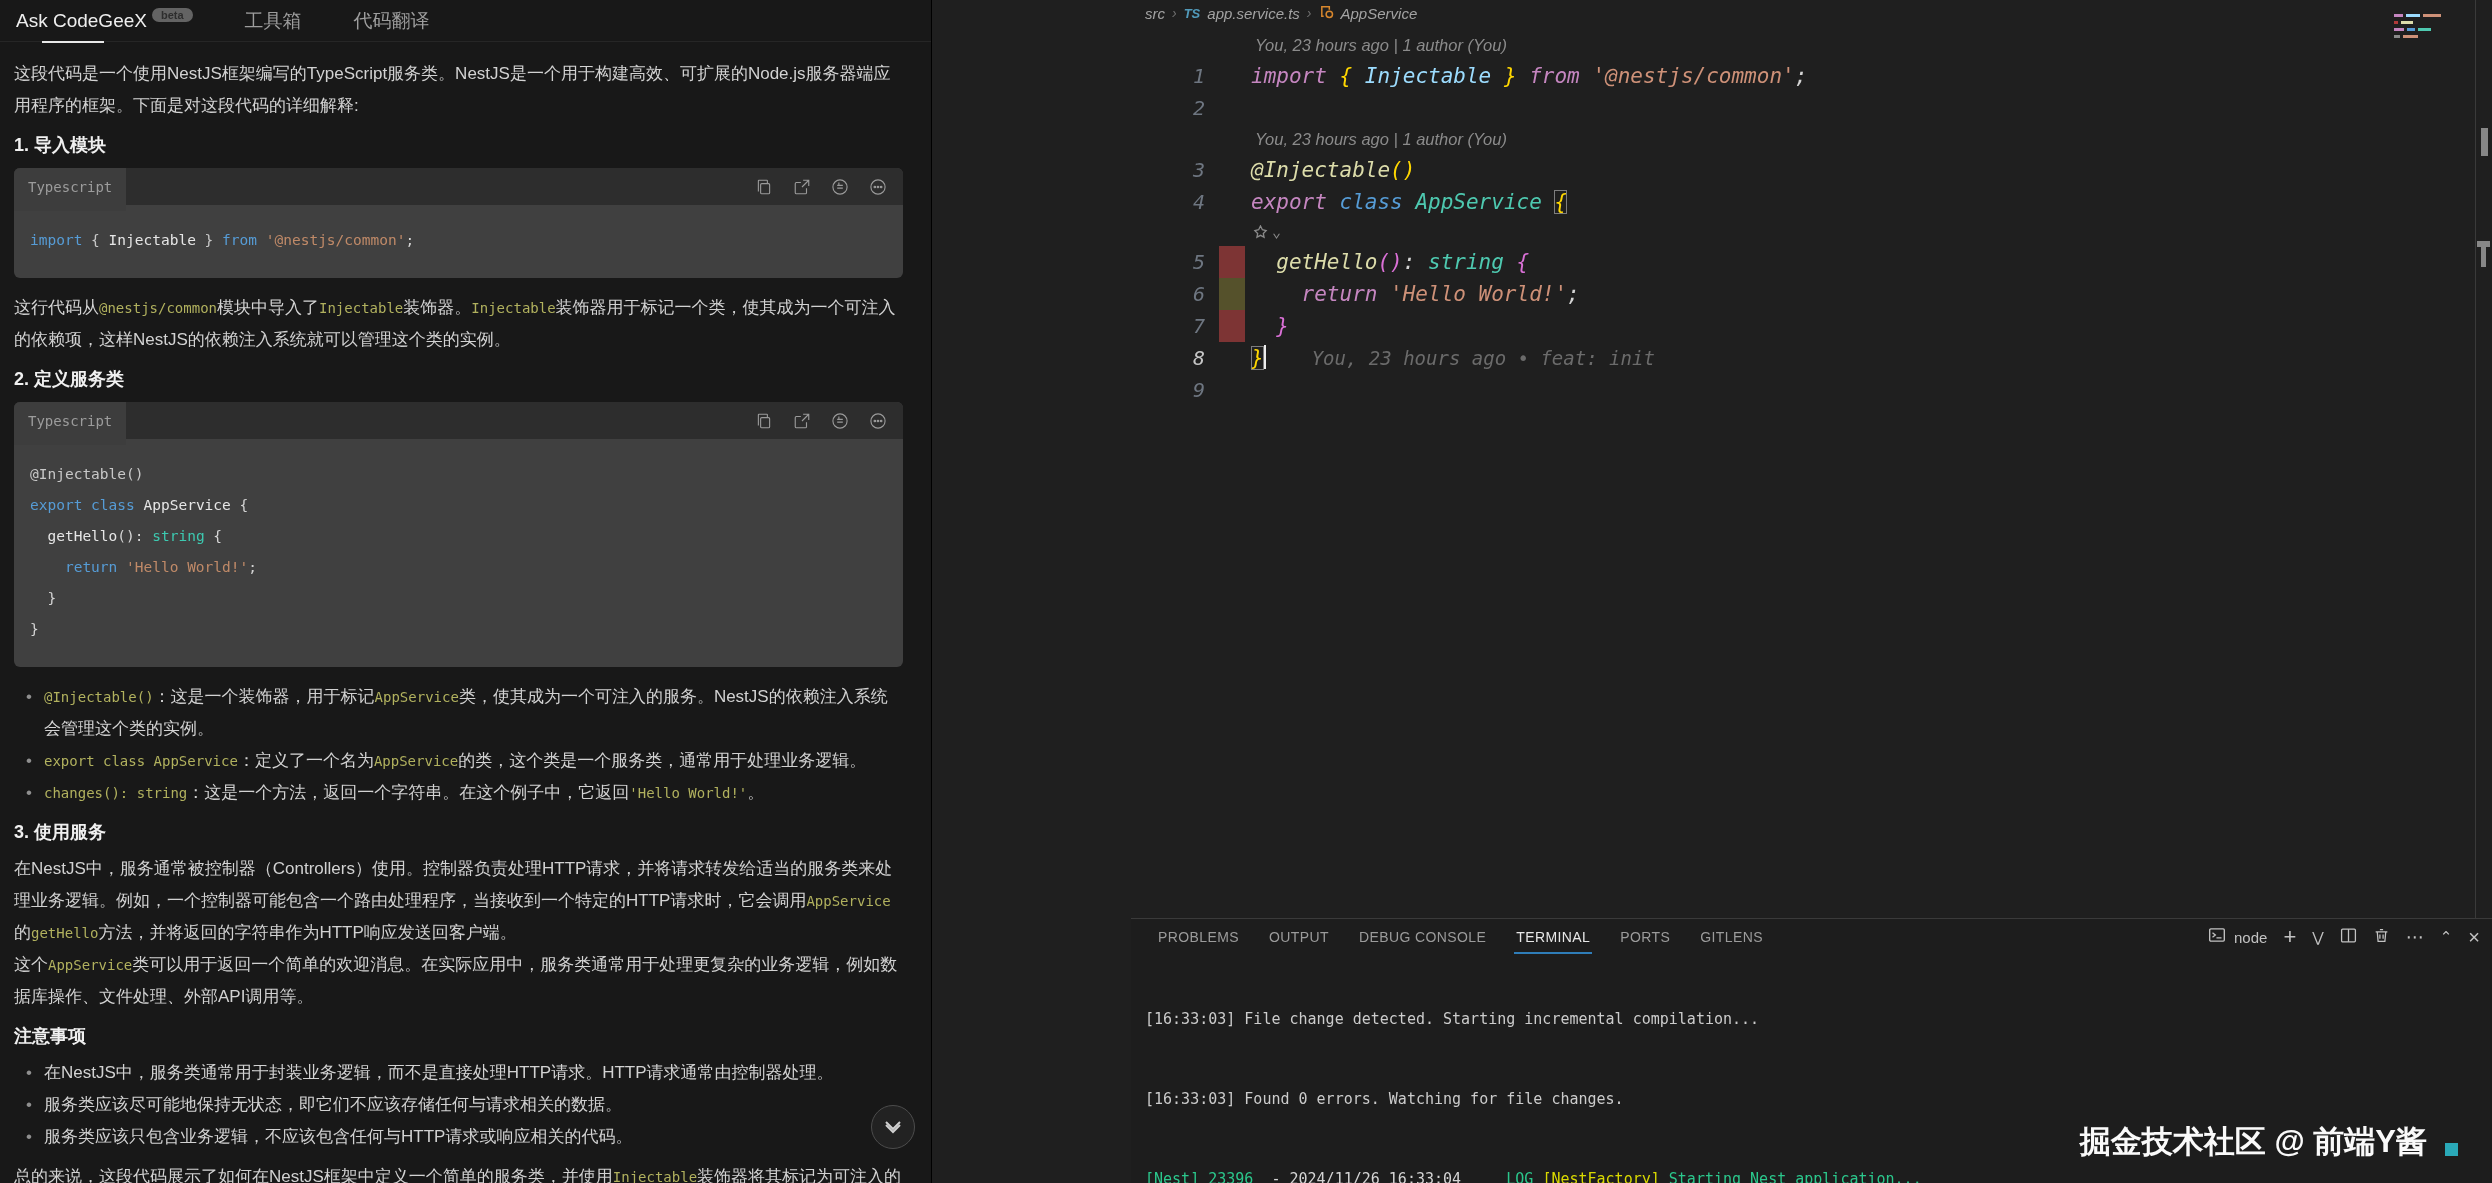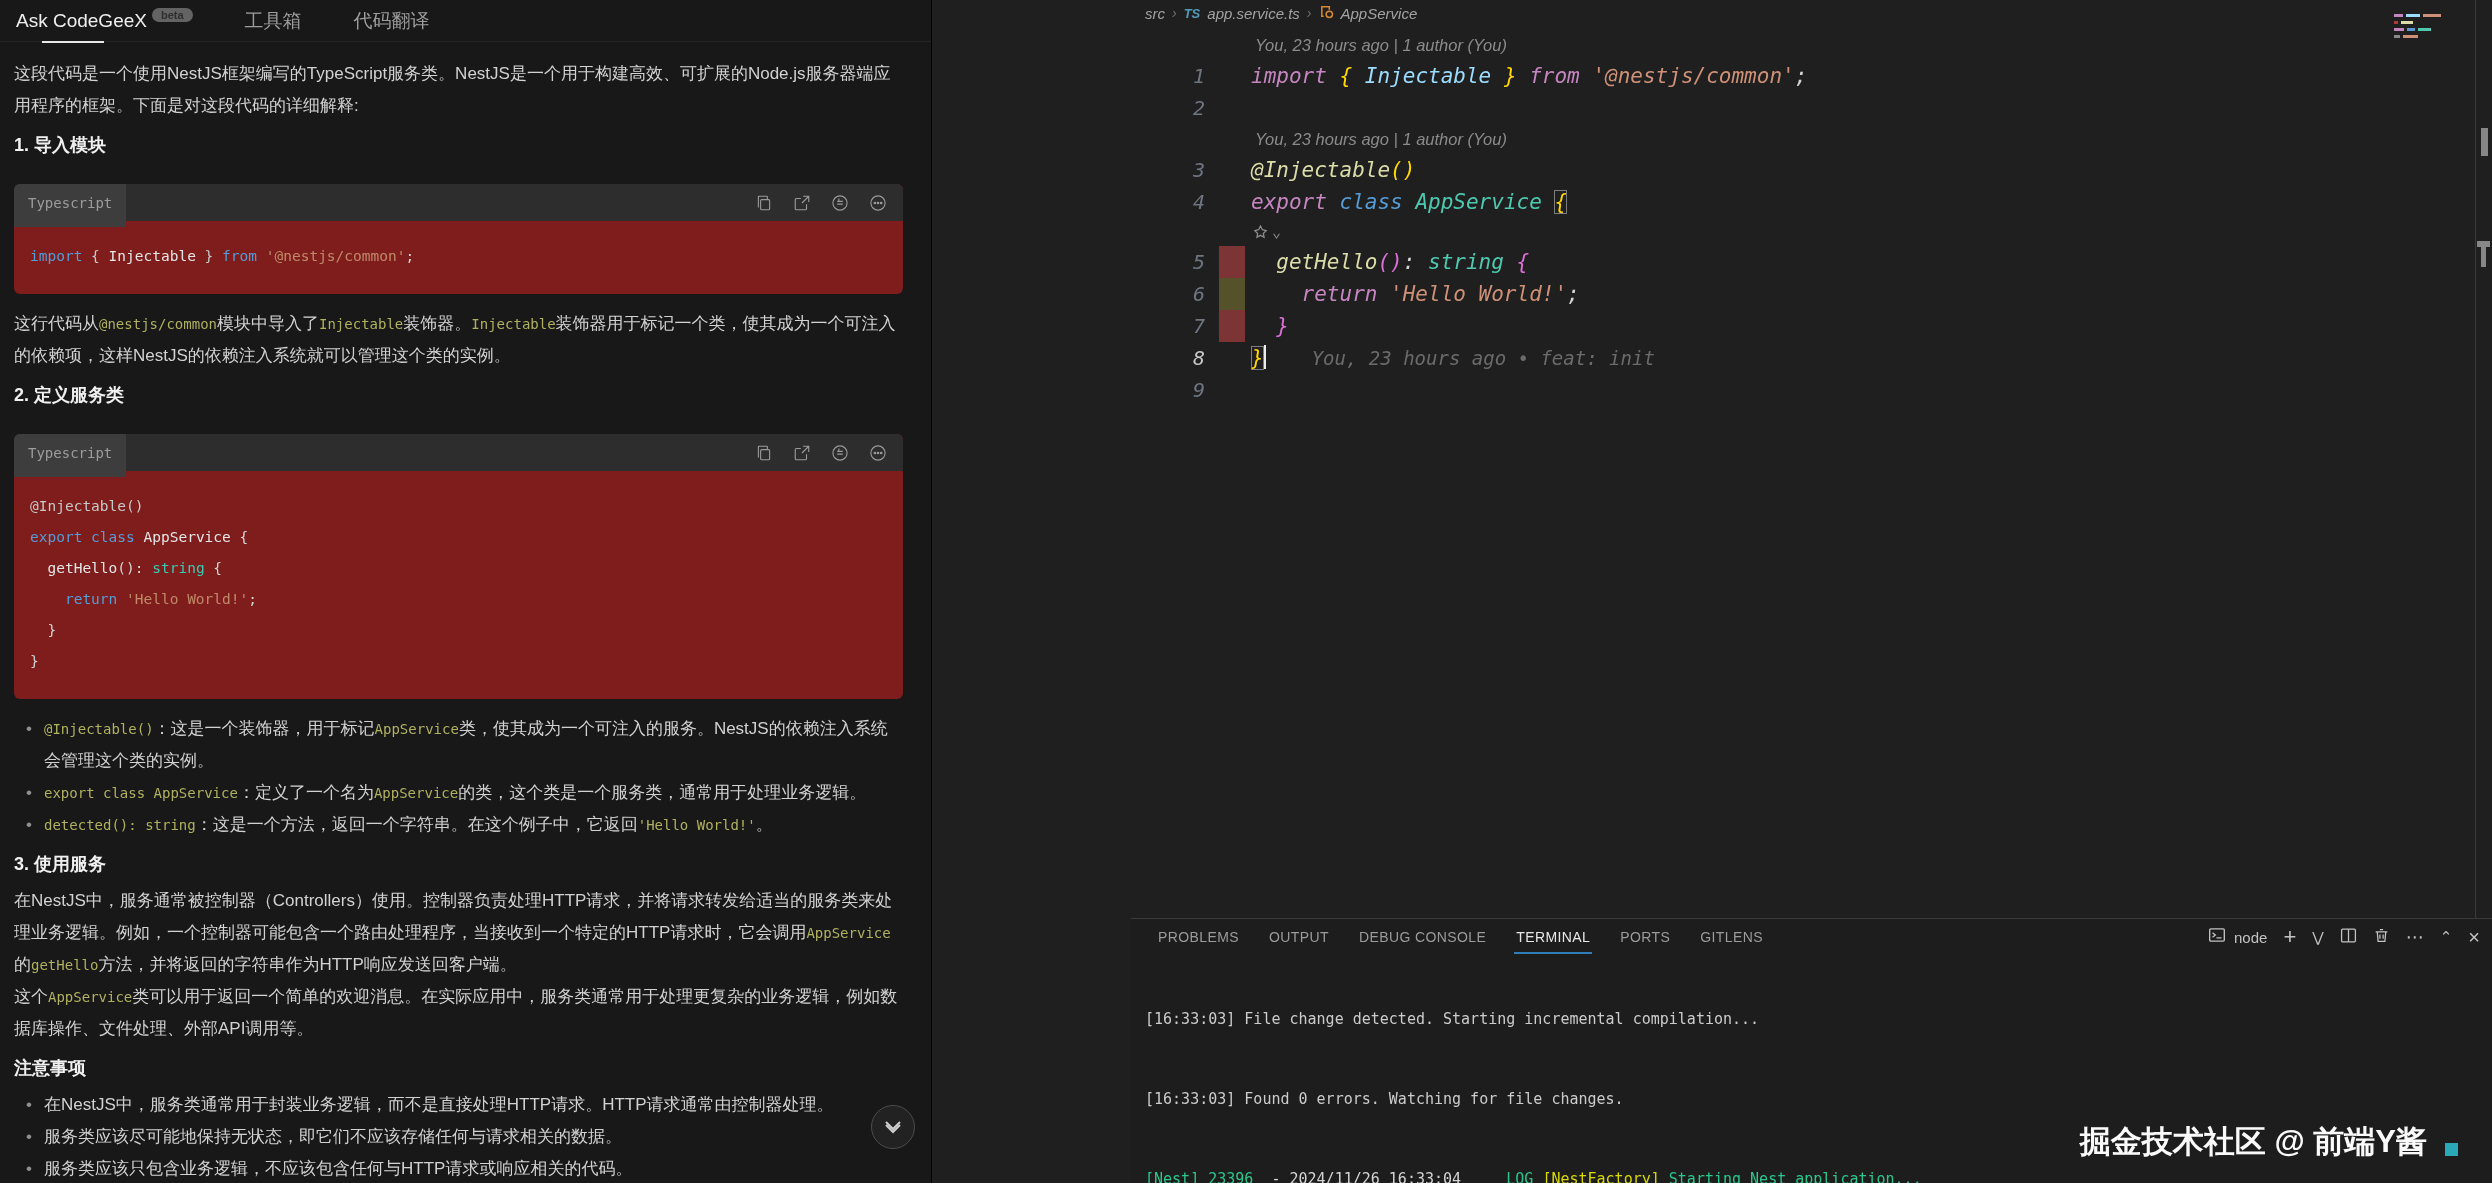--- a/index.html
+++ b/index.html
@@ -15,21 +15,21 @@
   .ptab { font-size:19px; color:#9d9d9d; margin-right:52px; position:relative; cursor:default; }
   .ptab.active { color:#efefef; }
   .ptab.active::after { content:""; position:absolute; left:26px; bottom:-11px;
                         width:62px; height:2px; background:#e8e8e8; }
   .beta { display:inline-block; margin-left:5px; transform:translateY(-8px);
           background:#636363; color:#2d2d2d; font-size:11px; font-weight:bold;
           padding:1px 9px; border-radius:9px; }
   .panel-body { padding:16px 28px 0 14px; font-size:17px; line-height:32px; color:#d2d2d2; }
   .sec-h { font-size:18px; font-weight:bold; color:#f0f0f0; margin:8px 0 6px; line-height:30px; }
   .icode { font-family:"DejaVu Sans Mono",monospace; font-size:14px; color:#b1b15e; }
-  .cblock { margin:24px 0 14px; border-radius:6px; overflow:hidden; background:#7f1d1d; }
+  .cblock { margin:8px 0 14px; border-radius:6px; overflow:hidden; background:#404040; }
   .cblock-h { height:37px; background:#2d2d2d; display:flex; align-items:center; padding:0 0 0 0; }
   .lang-chip { background:#3d3d3d; color:#9c9c9c; font-family:"DejaVu Sans Mono",monospace;
                font-size:14px; padding:8px 14px; }
   .cb-actions { margin-left:auto; display:flex; gap:20px; padding-right:16px; color:#9a9a9a; }
   .cb-actions svg { display:block; }
   .cblock-b { padding:20px 16px 22px; font-family:"DejaVu Sans Mono",monospace;
               font-size:14.5px; line-height:31px; white-space:pre; color:#d4d4d4; }
   .p-kw { color:#569cd6; } .p-type { color:#3dc9b0; } .p-str { color:#c08a68; }
   .p-pl { color:#d4d4d4; } .p-id { color:#e6e6e6; } .p-gr { color:#c8c8c8; }
   .bullets { list-style:none; margin:4px 0 8px; }
@@ -180,21 +180,21 @@
 <span class="p-kw">export class </span><span class="p-id">AppService </span><span class="p-pl">{</span>
 <span class="p-id">  getHello</span><span class="p-pl">(): </span><span class="p-type">string </span><span class="p-pl">{</span>
 <span class="p-kw">    return </span><span class="p-str">'Hello World!'</span><span class="p-pl">;</span>
 <span class="p-pl">  }</span>
 <span class="p-pl">}</span></div>
       </div>
 
       <ul class="bullets">
         <li><span class="icode">@Injectable()</span><span>：这是一个装饰器，用于标记</span><span class="icode">AppService</span><span>类，使其成为一个可注入的服务。NestJS的依赖注入系统会管理这个类的实例。</span></li>
         <li><span class="icode">export class AppService</span><span>：定义了一个名为</span><span class="icode">AppService</span><span>的类，这个类是一个服务类，通常用于处理业务逻辑。</span></li>
-        <li><span class="icode">detected(): string</span><span>：这是一个方法，返回一个字符串。在这个例子中，它返回</span><span class="icode">'Hello World!'</span><span>。</span></li>
+        <li><span class="icode">changes(): string</span><span>：这是一个方法，返回一个字符串。在这个例子中，它返回</span><span class="icode">'Hello World!'</span><span>。</span></li>
       </ul>
 
       <div class="sec-h">3. 使用服务</div>
       <div><span>在NestJS中，服务通常被控制器（Controllers）使用。控制器负责处理HTTP请求，并将请求转发给适当的服务类来处理业务逻辑。例如，一个控制器可能包含一个路由处理程序，当接收到一个特定的HTTP请求时，它会调用</span><span class="icode">AppService</span><span>的</span><span class="icode">getHello</span><span>方法，并将返回的字符串作为HTTP响应发送回客户端。</span></div>
 
       <div><span>这个</span><span class="icode">AppService</span><span>类可以用于返回一个简单的欢迎消息。在实际应用中，服务类通常用于处理更复杂的业务逻辑，例如数据库操作、文件处理、外部API调用等。</span></div>
 
       <div class="sec-h">注意事项</div>
       <ul class="bullets">
         <li>在NestJS中，服务类通常用于封装业务逻辑，而不是直接处理HTTP请求。HTTP请求通常由控制器处理。</li>

